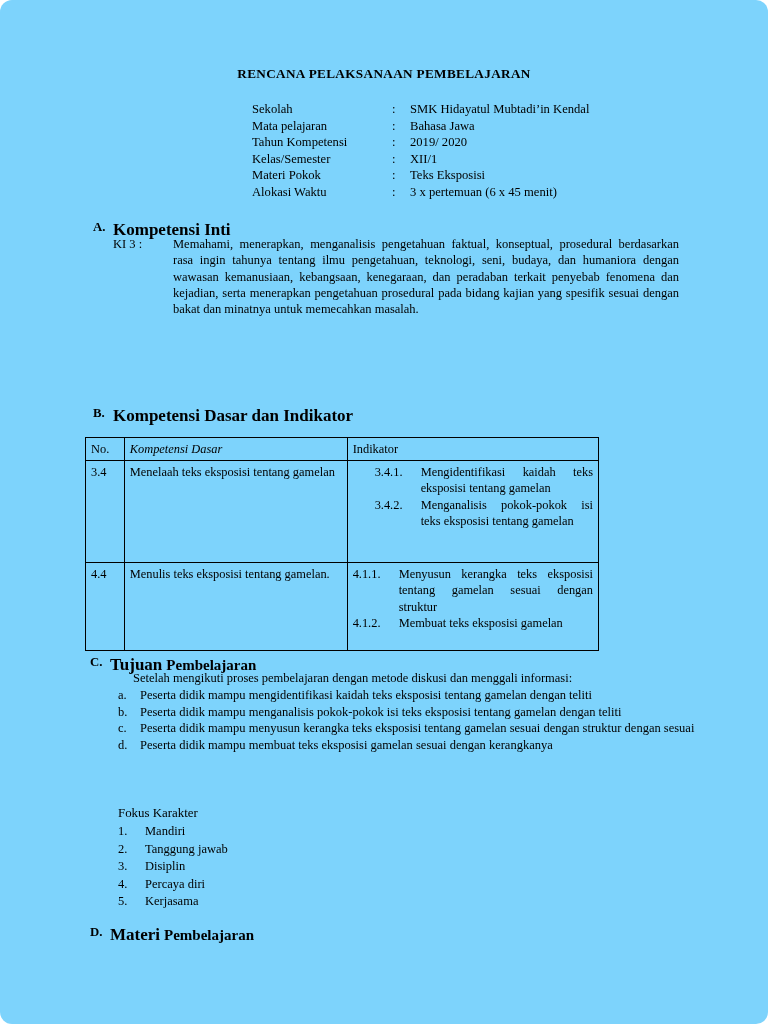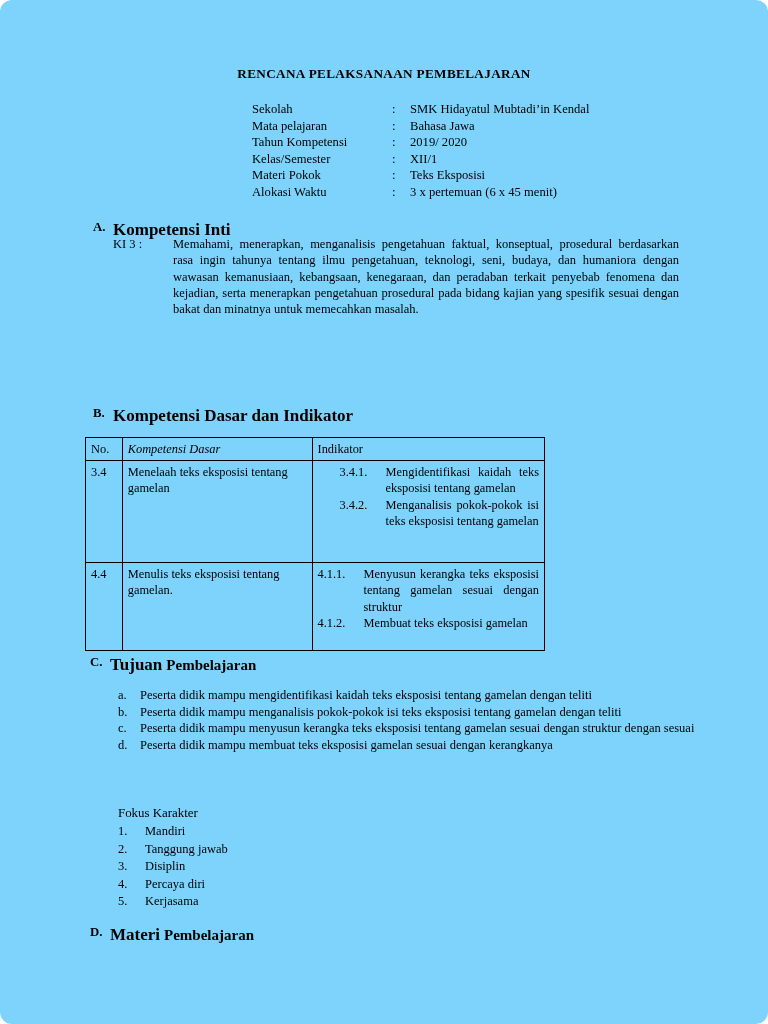--- a/index.html
+++ b/index.html
@@ -85,21 +85,21 @@
     flex: 1 1 auto;
     text-align: justify;
     text-justify: inter-word;
   }
 
   
   .kd-table {
     position: absolute;
     left: 85px;
     top: 437px;
-    width: 460px;
+    width: 514px;
     border-collapse: collapse;
     font-size: 12.4px;
     line-height: 16.2px;
   }
   .kd-table td, .kd-table th {
     border: 1px solid #000;
     vertical-align: top;
     padding: 3px 5px 3px 5px;
     font-weight: normal;
     text-align: left;
@@ -273,20 +273,21 @@
       </tr>
     </tbody>
   </table>
 
   <div class="sec" style="left:90px; top:655px;">
     <span class="sec-letter">C.</span>
     <span class="sec-title-lg">Tujuan</span>
     <span class="sec-title-sm" style="margin-left:4px; align-self:flex-end; padding-bottom:1px;">Pembelajaran</span>
   </div>
 
+  <div class="tujuan-intro">Setelah mengikuti proses pembelajaran dengan metode diskusi dan menggali informasi:</div>
 
   <div class="ol-alpha">
     <div class="li-row">
       <span class="mk">a.</span>
       <span class="bd">Peserta didik mampu mengidentifikasi kaidah teks eksposisi tentang gamelan dengan teliti</span>
     </div>
     <div class="li-row">
       <span class="mk">b.</span>
       <span class="bd">Peserta didik mampu menganalisis  pokok-pokok isi teks eksposisi tentang gamelan dengan teliti</span>
     </div>

